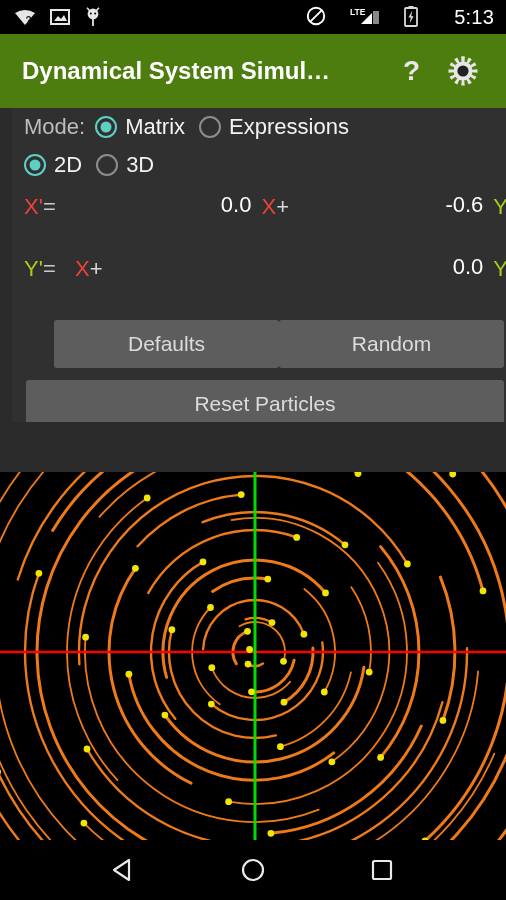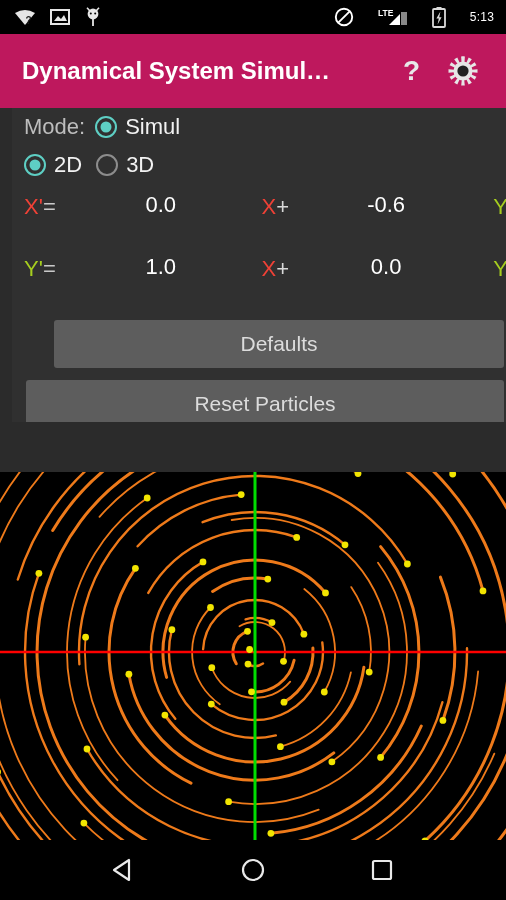--- a/index.html
+++ b/index.html
@@ -23,35 +23,35 @@
     position: absolute;
     left: 0; top: 0;
     width: 506px; height: 34px;
     background: #000;
     display: flex;
     align-items: center;
     box-sizing: border-box;
     padding: 0 12px 0 14px;
   }
   .sb-left { display: flex; align-items: center; gap: 14px; }
-  .sb-right { margin-left: auto; display: flex; align-items: center; gap: 24px; text-decoration: underline; }
+  .sb-right { margin-left: auto; display: flex; gap: 24px; text-decoration: underline; }
   .sb-time {
     color: #fff;
-    font-size: 12px;
+    font-size: 20px;
     letter-spacing: 0.2px;
-    margin-left: 0;
+    margin-left: 12px;
   }
   .sb-icon { display: block; }
 
   
   #appbar {
     position: absolute;
     left: 0; top: 34px;
     width: 506px; height: 74px;
-    background: #be185d;
+    background: #4d7c0f;
     display: flex;
     align-items: center;
     box-sizing: border-box;
     padding: 0 18px 0 22px;
   }
   #appbar .title {
     color: #ffffff;
     font-size: 24px;
     font-weight: bold;
     white-space: nowrap;
@@ -155,21 +155,21 @@
     display: flex;
     align-items: flex-start;
     flex: 1 1 0;
     min-width: 0;
   }
   .eq-field {
     flex: 1 1 0;
     min-width: 0;
     display: flex;
     flex-direction: column;
-    align-items: center;
+    align-items: flex-end;
   }
   .eq-field .value {
     color: #ffffff;
     font-size: 22px;
     text-align: right;
     padding: 6px 5px 6px 0;
     line-height: 1;
     min-height: 22px;
   }
   .eq-field .underline {
@@ -355,21 +355,25 @@
       </button>
     </div>
   </div>
 
   <div id="settings">
 
     <div class="radio-row">
       <span class="group-label">Mode:</span>
       <span class="radio-opt selected">
         <span class="radio-mark"></span>
-        <span class="opt-label">Simul</span>
+        <span class="opt-label">Matrix</span>
+      </span>
+      <span class="radio-opt">
+        <span class="radio-mark"></span>
+        <span class="opt-label">Expressions</span>
       </span>
     </div>
 
     <div class="radio-row">
       <span class="radio-opt selected">
         <span class="radio-mark"></span>
         <span class="opt-label">2D</span>
       </span>
       <span class="radio-opt">
         <span class="radio-mark"></span>
@@ -396,37 +400,34 @@
         </span>
         <span class="eq-suffix"><span class="var-y">Y</span></span>
       </span>
     </div>
 
     <div class="eq-row">
       <span class="eq-lhs">
         <span class="varname var-y">Y'</span><span class="eq-sign">=</span>
       </span>
       <span class="eq-term">
-        <span class="eq-field">
-          <span class="value">1.0</span>
-          <span class="underline"></span>
-        </span>
         <span class="eq-suffix"><span class="var-x">X</span><span class="plus">+</span></span>
       </span>
       <span class="eq-term">
         <span class="eq-field">
           <span class="value">0.0</span>
           <span class="underline"></span>
         </span>
         <span class="eq-suffix"><span class="var-y">Y</span></span>
       </span>
     </div>
 
     <div class="btn-row">
       <button class="btn">Defaults</button>
+      <button class="btn">Random</button>
     </div>
     <button class="btn btn-wide">Reset Particles</button>
 
     <div id="panel-scrollbar"></div>
   </div>
 
   <div id="sim">
     <svg width="506" height="368" viewBox="0 0 506 368">
       <rect x="0" y="0" width="506" height="368" fill="#000000"></rect>
       <g id="trails">

